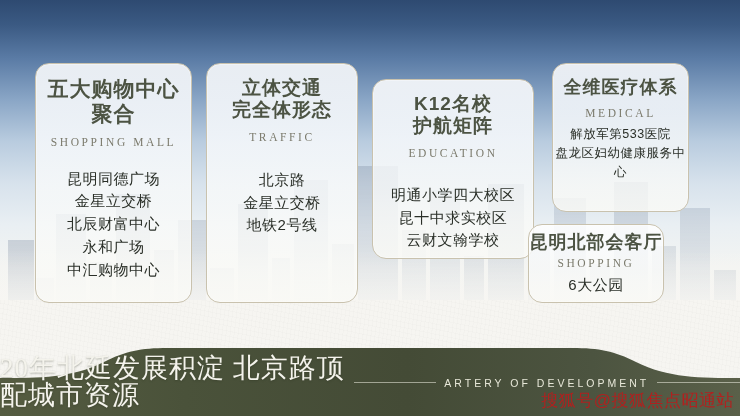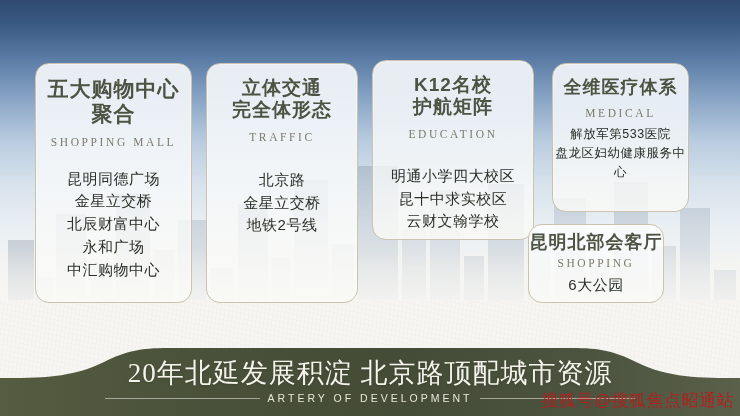--- a/index.html
+++ b/index.html
@@ -63,21 +63,21 @@
         rgba(255,255,255,.86) 0%,
         rgba(252,253,254,.80) 30%,
         rgba(250,251,250,.76) 60%,
         rgba(250,250,246,.84) 100%);
     box-shadow:0 0 0 1px rgba(255,255,255,.35) inset;
     box-sizing:border-box;
     text-align:center;
   }
   .c1{left:35px;top:63px;width:157px;height:240px;}
   .c2{left:206px;top:63px;width:152px;height:240px;}
-  .c3{left:372px;top:60px;width:162px;height:180px;}
+  .c3{left:372px;top:79px;width:162px;height:180px;}
   .c4{left:552px;top:63px;width:137px;height:149px;}
   .c5{left:528px;top:224px;width:136px;height:79px;}
 
   .hd{
     color:#4c5343;
     font-weight:bold;
     letter-spacing:1px;
     line-height:1.18;
   }
   .hd-21{font-size:21px;}
@@ -107,21 +107,21 @@
   .pad-list4{padding-top:9px;}
   .pad-list5{padding-top:6px;}
 
   
   .banner-wrap{
     position:absolute;left:0;bottom:0;width:740px;height:72px;
   }
   .banner-svg{position:absolute;left:0;top:0;}
   .banner-text{
     position:absolute;left:0;top:0;width:740px;height:72px;
-    display:flex;flex-direction:column;align-items:center;justify-content:center;
+    display:flex;align-items:center;justify-content:center;
   }
   .banner-title{
     font-family:"Liberation Serif","DejaVu Serif",serif;
     color:#f4f3ec;font-size:27px;letter-spacing:1px;line-height:1;
     margin-top:4px;
     text-shadow:0 1px 2px rgba(40,45,30,.35);
   }
   .banner-sub-row{
     display:flex;align-items:center;justify-content:center;
     width:530px;margin-top:5px;

